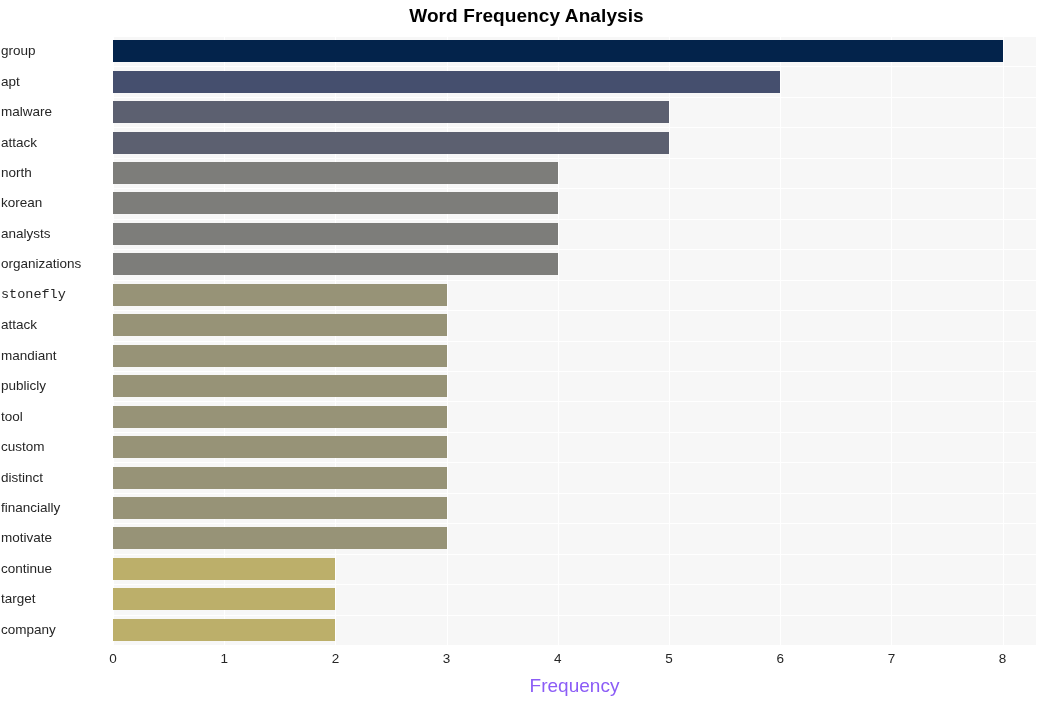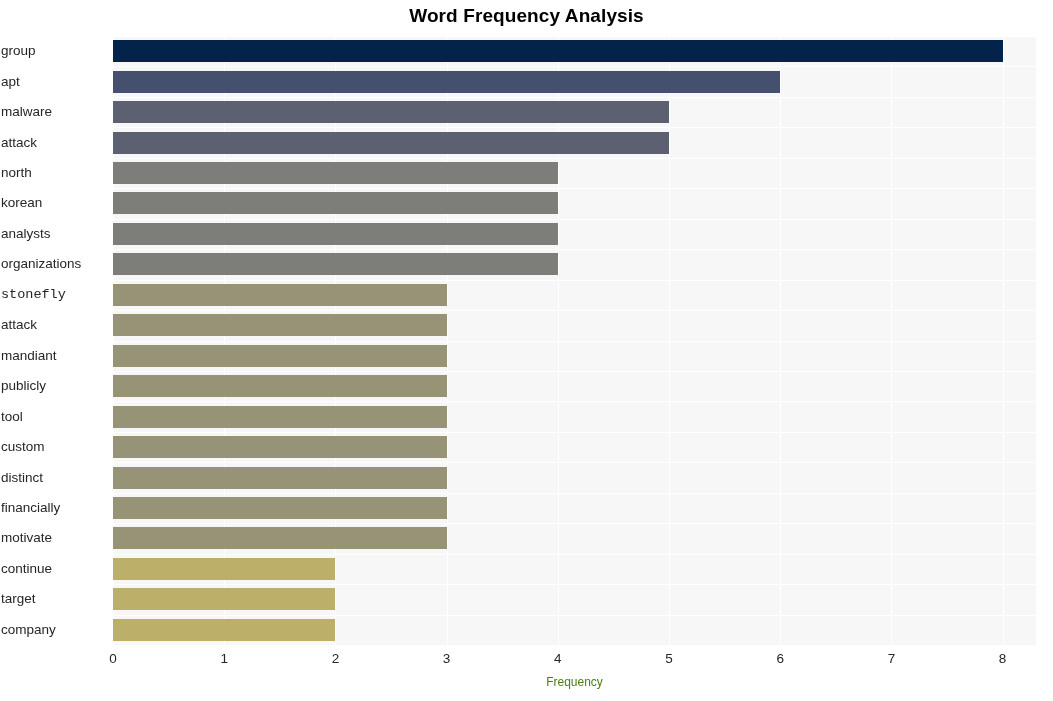--- a/index.html
+++ b/index.html
@@ -103,22 +103,22 @@
     color: #262626;
     transform: translateX(-50%);
     white-space: nowrap;
   }
   #x-axis-label {
     position: absolute;
     left: 113px;
     top: 675px;
     width: 923px;
     text-align: center;
-    font-size: 12px;
-    color: #4d7c0f;
+    font-size: 19px;
+    color: #8b5cf6;
   }
 </style>
 </head>
 <body>
 
 <div id="figure">
 
   <div id="chart-title">Word Frequency Analysis</div>
 
   <div id="plot-area">

